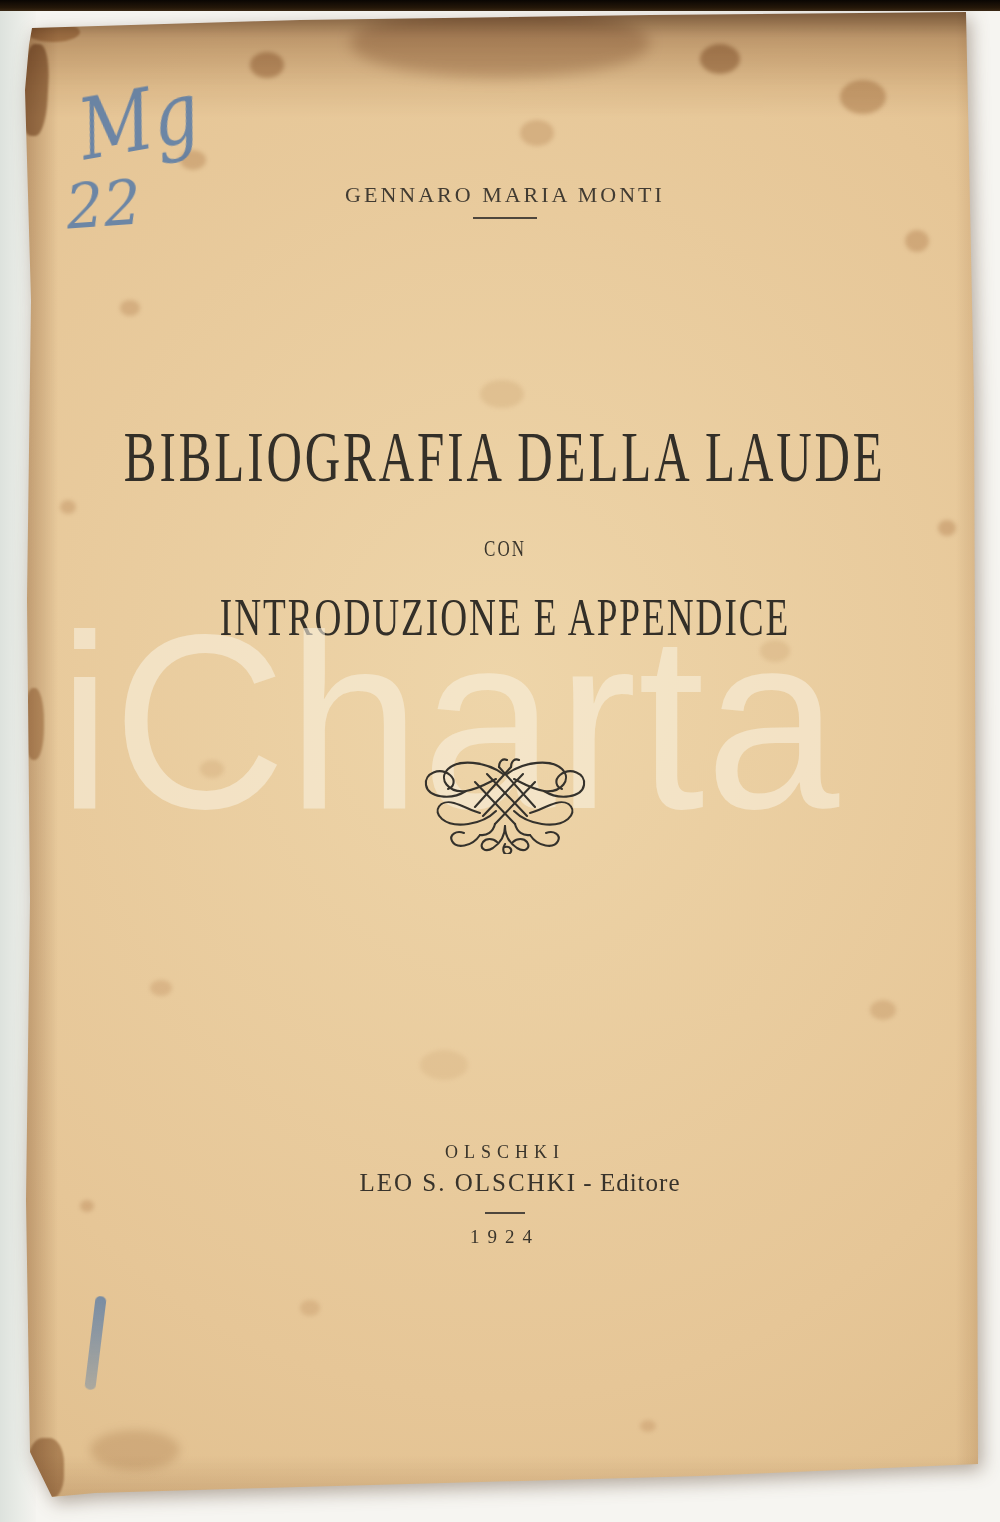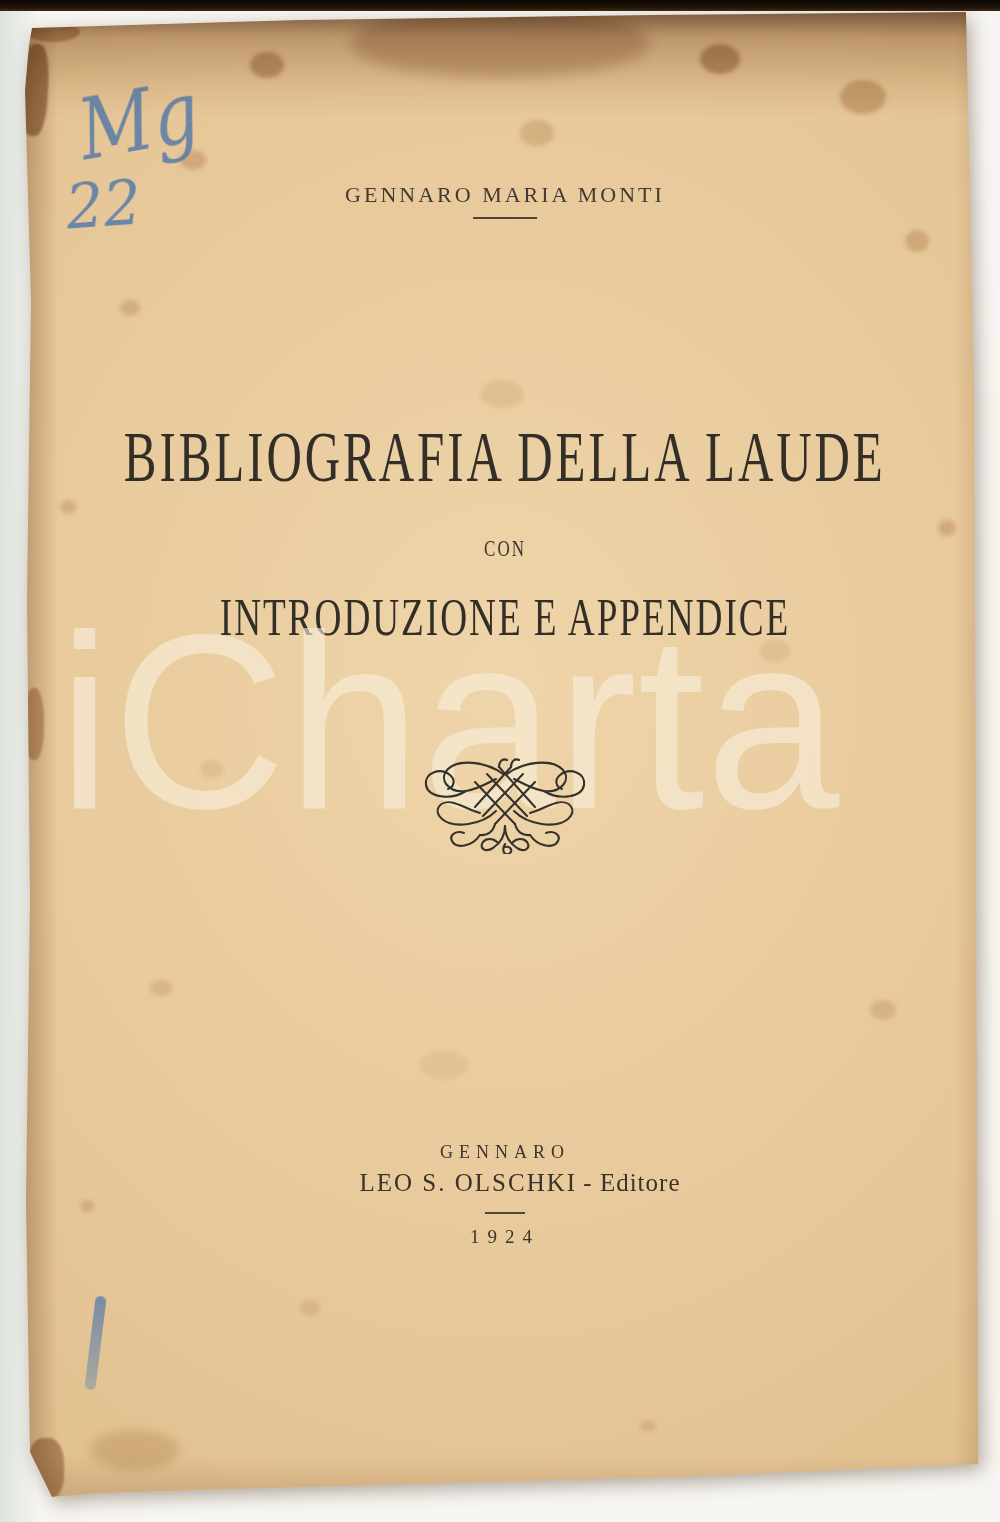--- a/index.html
+++ b/index.html
@@ -130,21 +130,21 @@
       <span class="stretch">BIBLIOGRAFIA DELLA LAUDE</span>
     </div>
     <div class="textline con">
       <span class="stretch">CON</span>
     </div>
     <div class="textline subtitle">
       <span class="stretch">INTRODUZIONE E APPENDICE</span>
     </div>
 
     <div class="textline city">
-      <span>GENNARO</span>
+      <span>OLSCHKI</span>
     </div>
     <div class="textline publine">
       <span class="pubname">LEO S. OLSCHKI</span>
       <span class="pubrole">- Editore</span>
     </div>
     <div class="rule rule-pub"></div>
     <div class="textline year">
       <span>1924</span>
     </div>
   </div>

